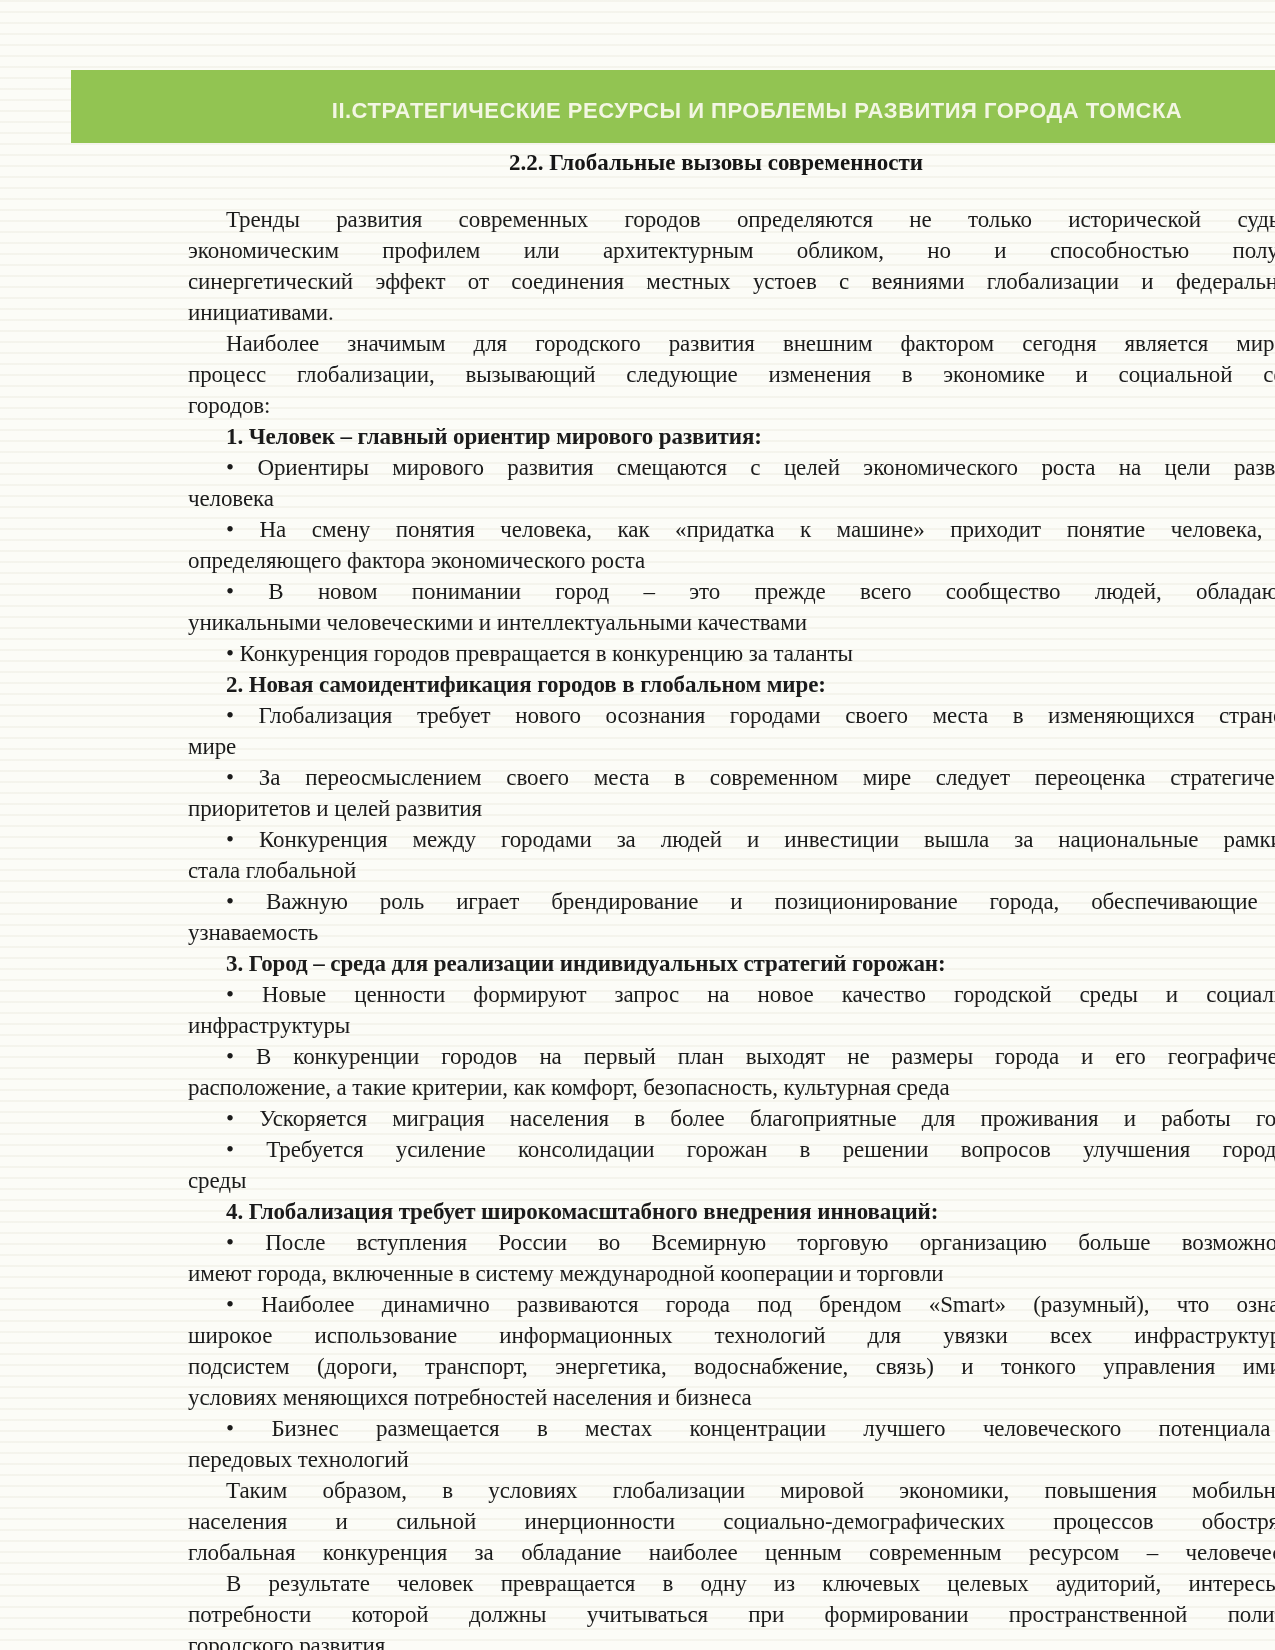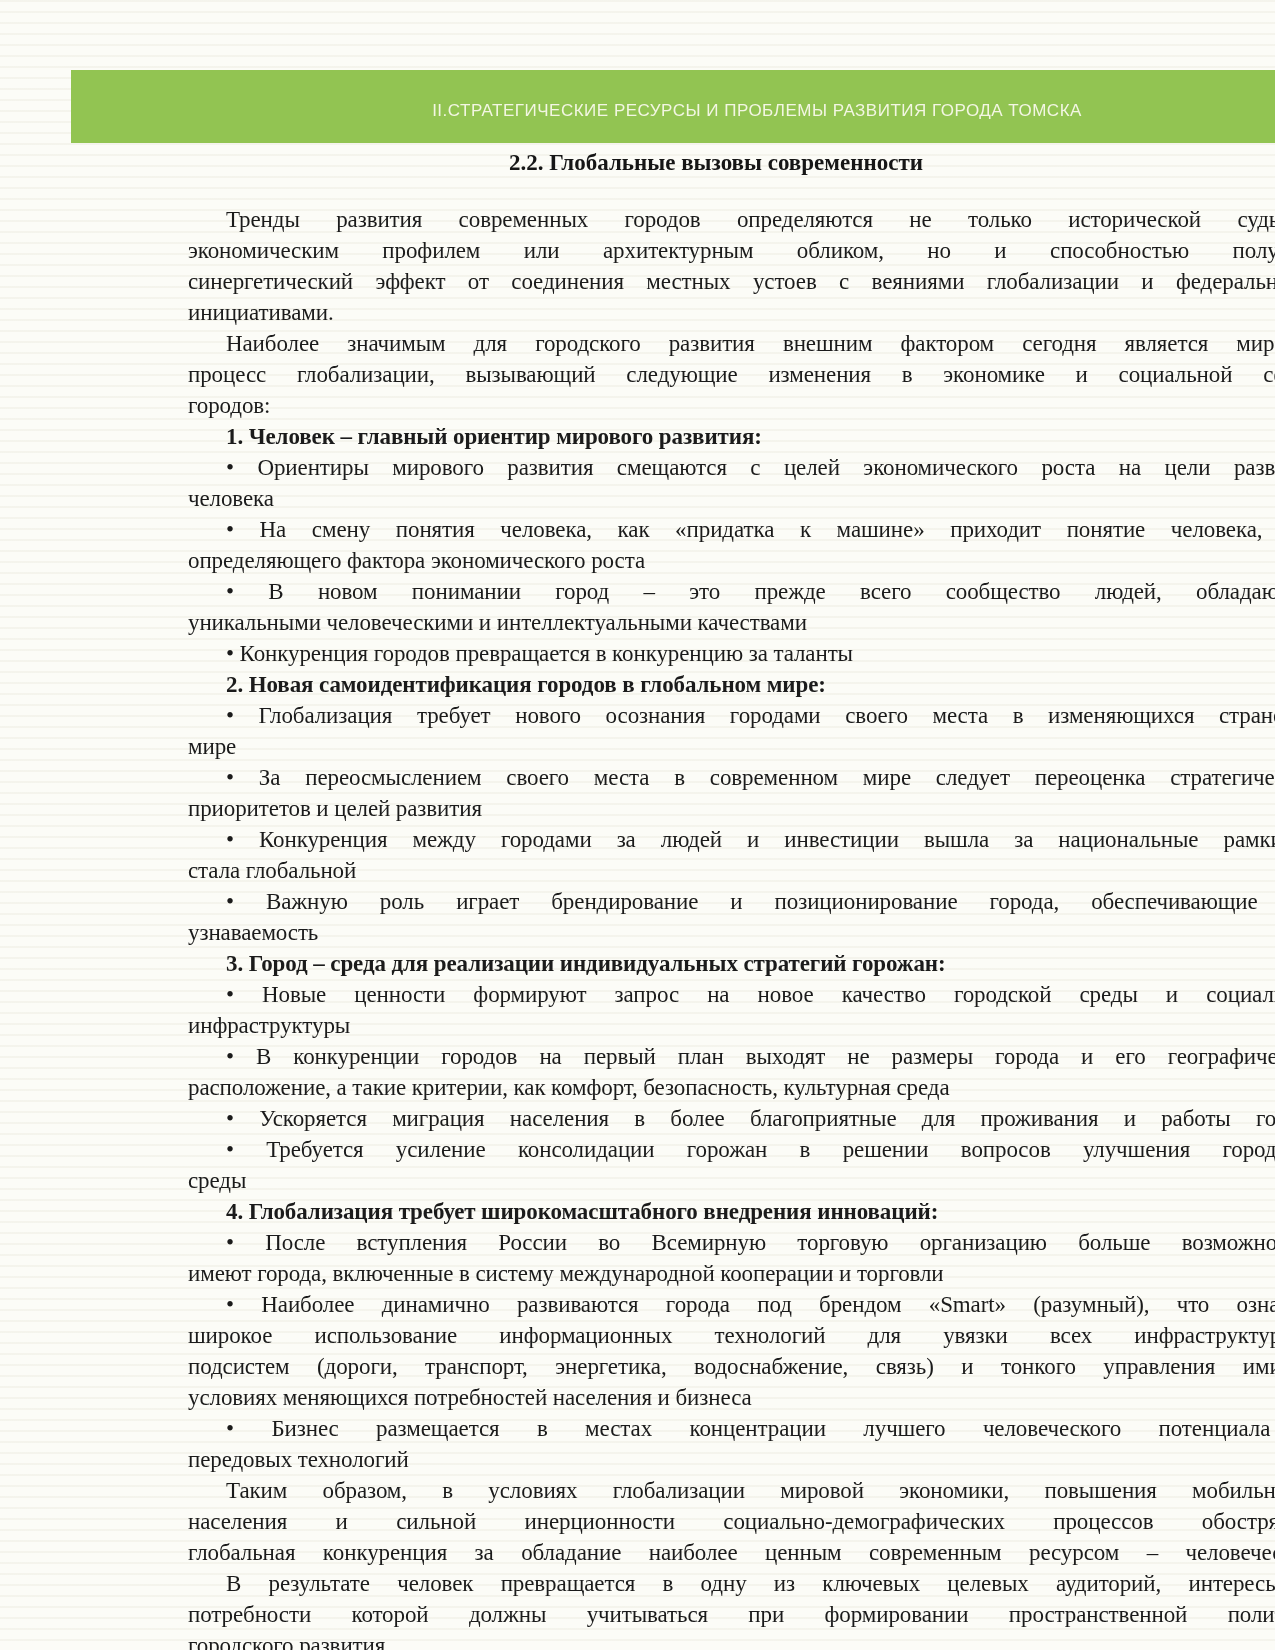--- a/index.html
+++ b/index.html
@@ -15,21 +15,21 @@
       rgba(255,255,255,0) 2px, rgba(255,255,255,0) 11px);
   }
   .banner{
     position:absolute;left:71px;top:70px;width:1372px;height:73px;
     background:#92c452;
     display:flex;align-items:center;justify-content:center;
   }
   .banner span{
     position:relative;top:4px;
     font-family:"Liberation Sans", sans-serif;
-    font-weight:400;font-size:17px;letter-spacing:0.5px;
+    font-weight:700;font-size:22px;letter-spacing:0.5px;
     color:#f3f6e3;white-space:nowrap;
   }
   .section-title{
     position:absolute;left:0;top:150px;width:1432px;margin:0;
     text-align:center;
     font-family:"Liberation Serif", serif;
     font-weight:700;font-size:23px;color:#161616;
   }
   .content{
     position:absolute;left:188px;top:204px;width:1132px;

